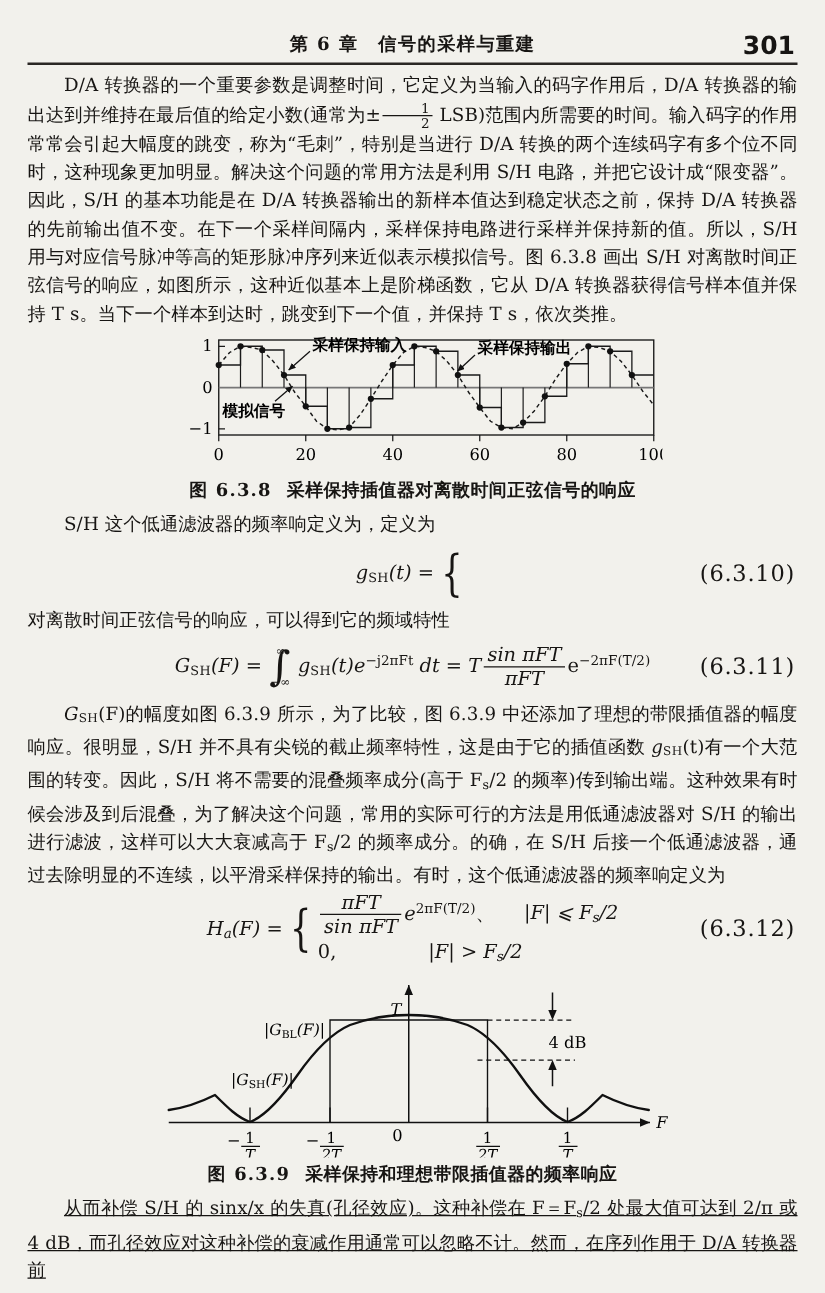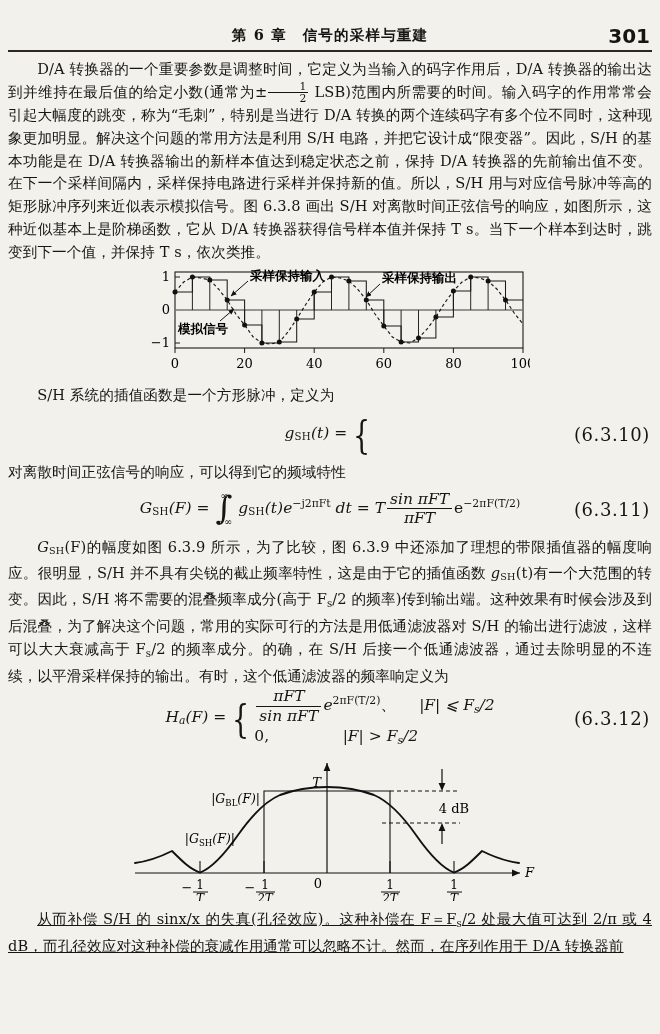--- a/index.html
+++ b/index.html
@@ -13,21 +13,21 @@
     font-family: "DejaVu Serif", "Liberation Serif", serif;
     color: #171513;
     overflow: hidden;
     position: relative;
   }
   .page {
     position: relative;
     width: 660px;
     height: 1034px;
     box-sizing: border-box;
-    padding: 0 8px;
+    padding: 0 22px;
   }
 
   
   .runhead {
     position: relative;
     height: 58px;
   }
   .runhead-title {
     position: absolute;
     left: 0; right: 0;
@@ -271,23 +271,26 @@
         <text class="axlab" x="184.2" y="99" text-anchor="middle">40</text>
         <text class="axlab" x="253.8" y="99" text-anchor="middle">60</text>
         <text class="axlab" x="323.4" y="99" text-anchor="middle">80</text>
         <text class="axlab" x="393" y="99" text-anchor="middle">100</text>
 
         <text class="cnlab" x="120" y="11">采样保持输入</text>
         <text class="cnlab" x="252" y="13">采样保持输出</text>
         <text class="cnlab" x="48" y="64">模拟信号</text>
       </svg>
     </div>
-  </div>
-
-  <p class="para indent" style="margin-top:7px;">S/H 系统的插值函数是一个方形脉冲，定义为</p>
+    <div class="fig-cap" style="margin-top:6px;">
+      <span class="capnum">图 6.3.8</span><span>采样保持插值器对离散时间正弦信号的响应</span>
+    </div>
+  </div>
+
+  <p class="para indent" style="margin-top:7px;">S/H 这个低通滤波器的频率响定义为，定义为</p>
 
   <div class="eq-row" style="height:54px;">
     <div class="eq-body">
       <span class="mathvar">g</span><span class="smallcapsub up">SH</span><span class="mathvar">(t) =</span><span class="brace">{</span>
     </div>
     <div class="eq-num">(6.3.10)</div>
   </div>
 
   <p class="para">对离散时间正弦信号的响应，可以得到它的频域特性</p>
 
@@ -367,17 +370,20 @@
           <text x="270" y="138" class="axlab" text-anchor="middle" style="font-size:12px;">1</text>
           <line x1="261" y1="141" x2="280" y2="141" stroke="#111" stroke-width="1"></line>
           <text x="270" y="152" class="mlab" text-anchor="middle" style="font-size:12px;">2T</text>
 
           <text x="334" y="138" class="axlab" text-anchor="middle" style="font-size:12px;">1</text>
           <line x1="327" y1="141" x2="342" y2="141" stroke="#111" stroke-width="1"></line>
           <text x="334" y="152" class="mlab" text-anchor="middle" style="font-size:12px;">T</text>
         </g>
       </svg>
     </div>
+    <div class="fig-cap" style="margin-top:4px;">
+      <span class="capnum">图 6.3.9</span><span>采样保持和理想带限插值器的频率响应</span>
+    </div>
   </div>
 
   <p class="para indent" style="margin-top:7px;text-decoration:underline;"><span>从而补偿 S/H 的 sinx/x 的失真(孔径效应)。这种补偿在 F＝F</span><span class="sub">s</span><span>/2 处最大值可达到 2/π 或 4 dB，而孔径效应对这种补偿的衰减作用通常可以忽略不计。然而，在序列作用于 D/A 转换器前</span></p>
 
 </div>
 
 </body></html>

